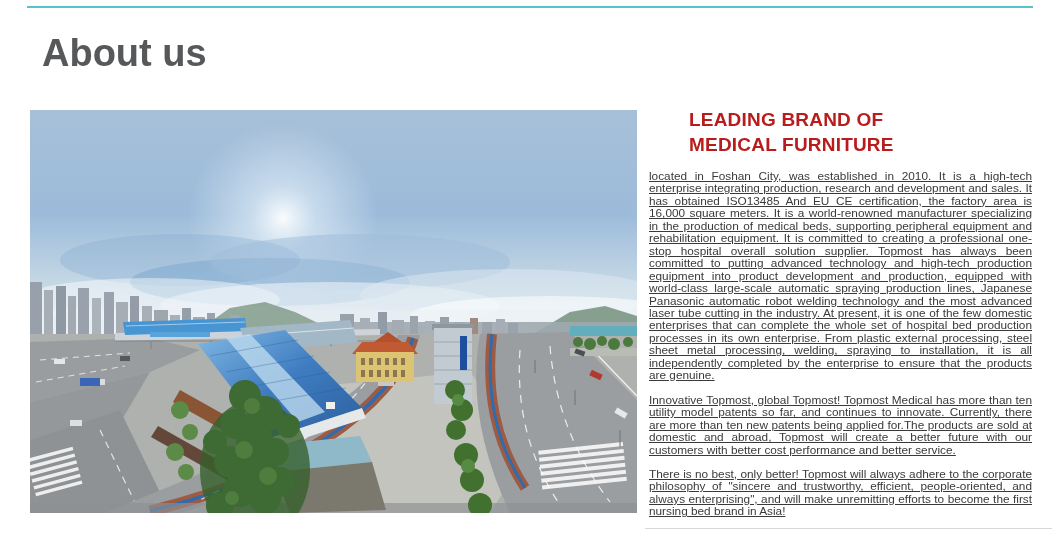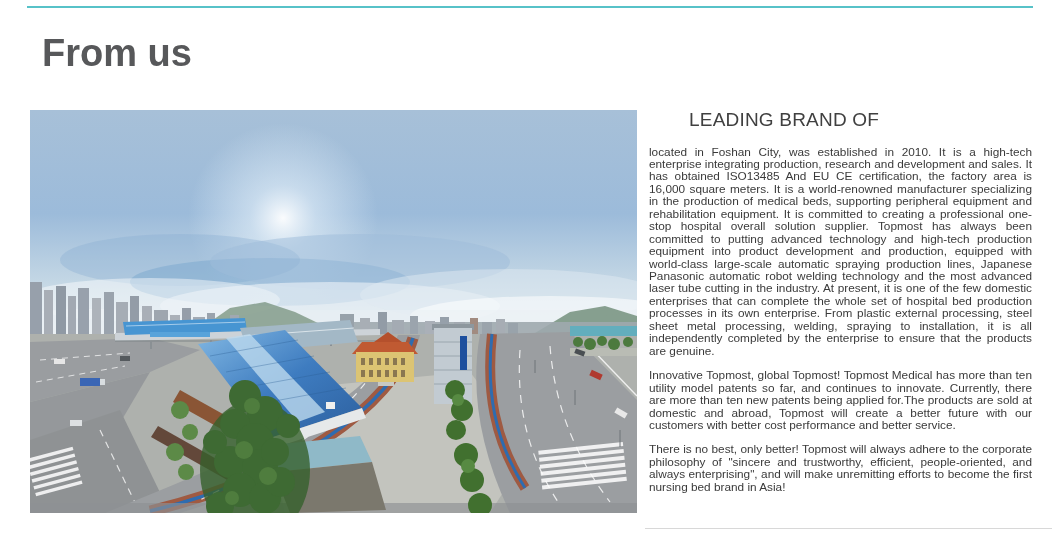--- a/index.html
+++ b/index.html
@@ -19,40 +19,41 @@
   .photo{
     position:absolute;left:30px;top:110px;width:607px;height:403px;
     overflow:hidden;background:#b9cede;
   }
   .photo svg{display:block;width:100%;height:100%;}
   .text-col{
     position:absolute;left:649px;top:108px;width:383px;
   }
   .section-heading{
     margin:0 0 13px 40px;
-    font-size:19px;line-height:24.5px;font-weight:normal;
-    color:#404040;letter-spacing:.2px;
+    font-size:19px;line-height:24.5px;font-weight:bold;
+    color:#b91c1c;letter-spacing:.2px;
   }
   .text-col p{
     margin:0 0 12px 0;
     font-size:11.8px;line-height:12.45px;color:#3a3a3a;
     text-align:justify;
+    text-decoration:underline;
   }
   .text-col p:last-of-type{margin-bottom:0;}
   .bottom-line{
     position:absolute;left:645px;top:528px;width:407px;height:1px;
     background:#d8d8d8;
   }
 </style>
 </head>
 <body>
 
 <div class="top-line"></div>
 
-<h1 class="page-title">From us</h1>
+<h1 class="page-title">About us</h1>
 
 <div class="photo" title="Aerial panoramic photo of factory campus with blue-roofed workshops, city skyline and surrounding roads">
   <svg viewBox="0 0 607 403" preserveAspectRatio="none">
     <defs>
       <linearGradient id="sky" x1="0" y1="0" x2="0" y2="1">
         <stop offset="0%" stop-color="#a7c0d8"></stop>
         <stop offset="45%" stop-color="#9cbbda"></stop>
         <stop offset="78%" stop-color="#c8dae6"></stop>
         <stop offset="100%" stop-color="#e2eaee"></stop>
       </linearGradient>
@@ -277,19 +278,20 @@
       <line x1="505" y1="250" x2="505" y2="263"></line>
         <line x1="545" y1="280" x2="545" y2="295"></line>
       <line x1="590" y1="320" x2="590" y2="337"></line>
     </g>
   </svg>
 </div>
 
 <div class="text-col">
   <h2 class="section-heading">
     <span>LEADING BRAND OF</span><br>
+    <span>MEDICAL FURNITURE</span>
   </h2>
   <p>located in Foshan City, was established in 2010.  It is a high-tech enterprise integrating production, research and development and sales. It has obtained ISO13485 And EU CE certification, the  factory area is 16,000 square meters. It is a world-renowned manufacturer specializing in the production of medical beds, supporting peripheral equipment and rehabilitation equipment. It is committed to creating a professional one-stop hospital overall solution supplier. Topmost has always been committed to putting advanced technology and high-tech production equipment into product development and production, equipped with world-class large-scale automatic spraying production lines, Japanese Panasonic automatic robot welding technology and the most advanced laser tube cutting in the industry. At present, it is one of the few domestic enterprises that can complete the whole set of hospital bed production processes in its own enterprise. From plastic external processing, steel sheet metal processing, welding, spraying to installation, it is all independently completed by the enterprise to ensure that the products are genuine.</p>
   <p>Innovative Topmost, global Topmost! Topmost Medical has more than ten utility model patents so far, and continues to innovate. Currently, there are more than ten new patents being applied for.The products are sold at domestic  and abroad, Topmost will create a better future with our customers with better cost performance and better service.</p>
   <p>There is no best, only better! Topmost will always adhere to the corporate philosophy of "sincere and trustworthy, efficient, people-oriented, and always enterprising", and will make unremitting efforts to become the first nursing bed brand in Asia!</p>
 </div>
 
 <div class="bottom-line"></div>
 
 </body></html>

